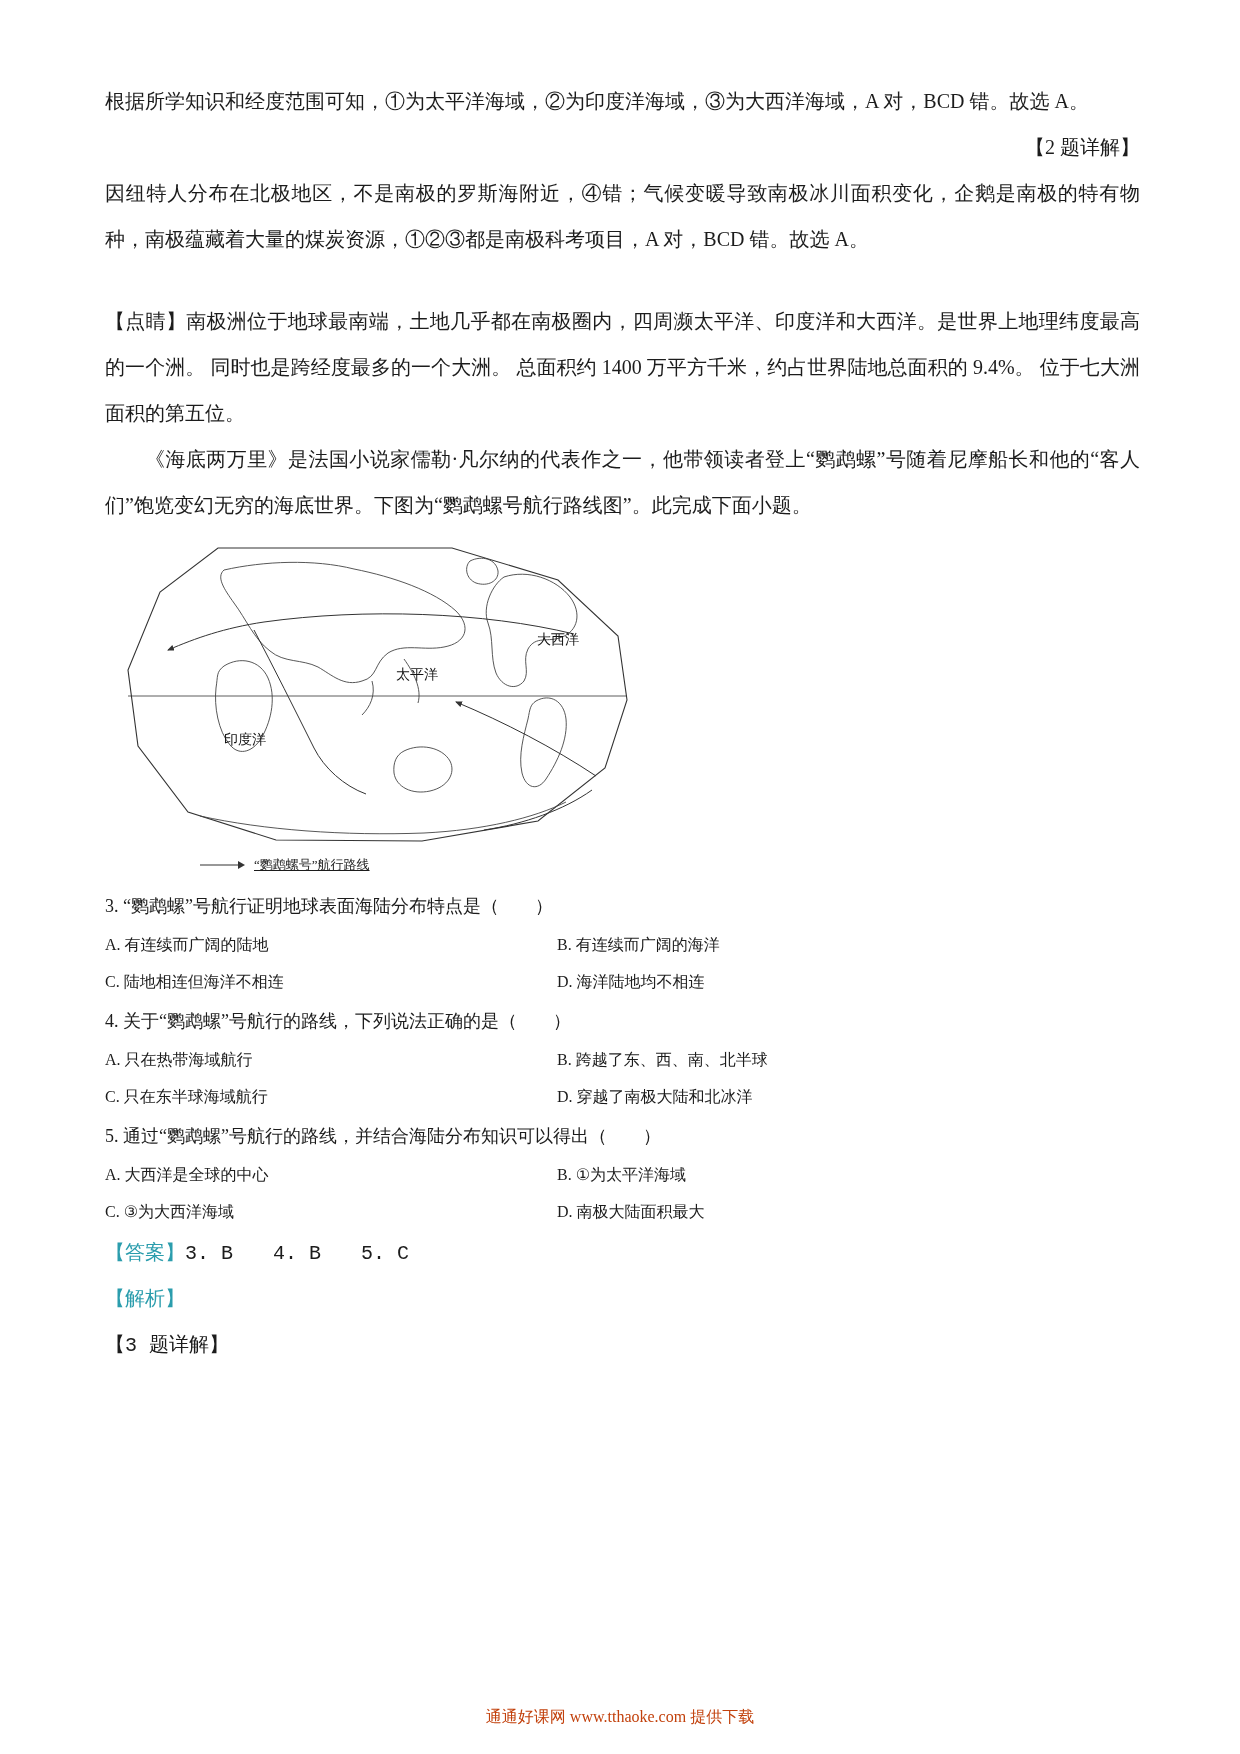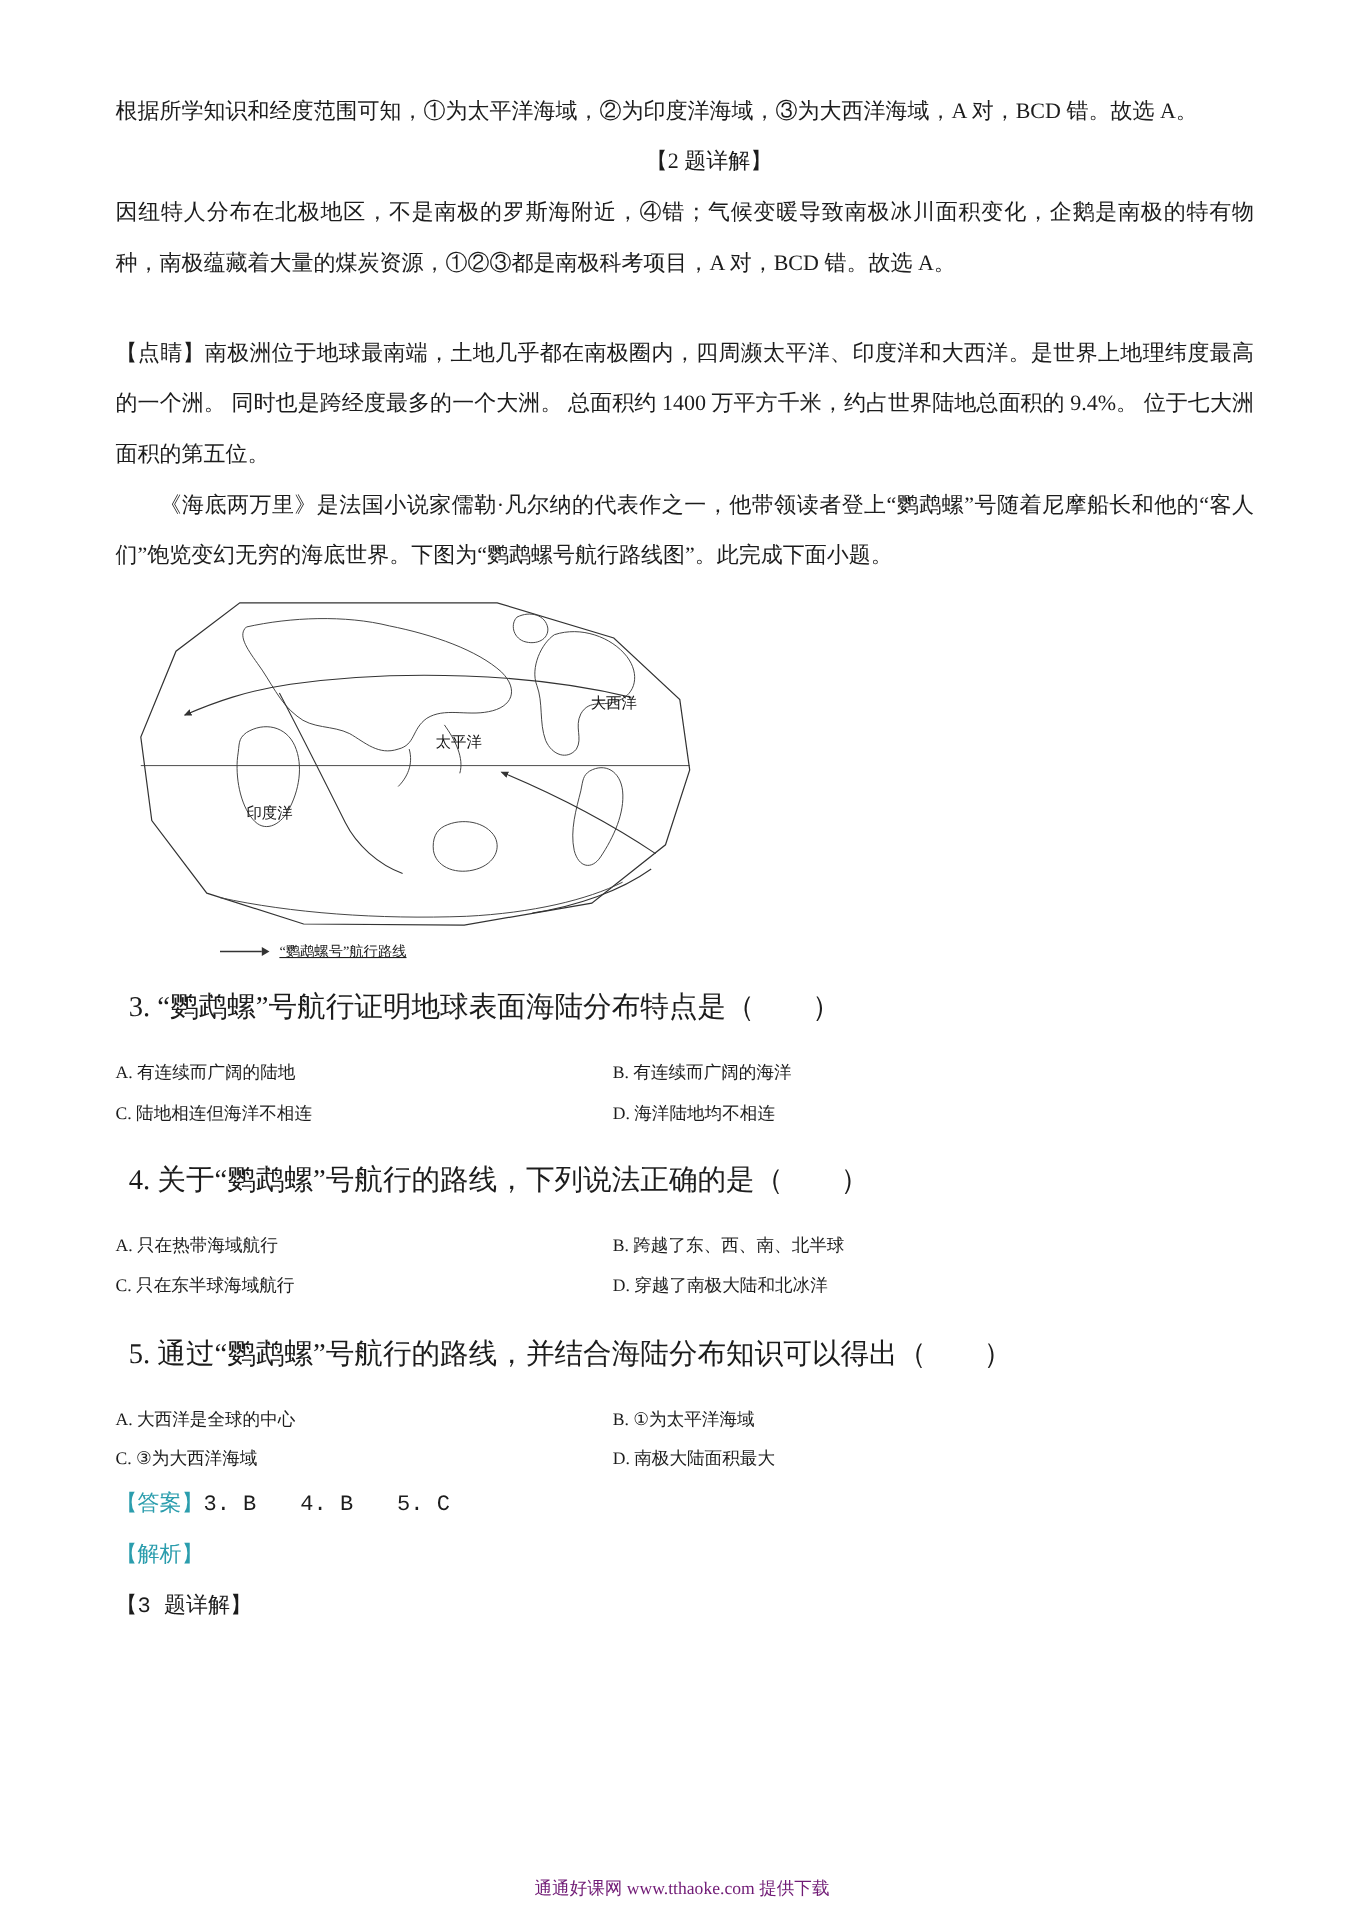--- a/index.html
+++ b/index.html
@@ -19,54 +19,54 @@
     left: 105px;
     top: 78px;
     width: 1035px;
   }
   .para {
     margin: 0;
     font-size: 20px;
     line-height: 2.3;
     text-align: justify;
   }
-  .para.no-justify { text-align: center; margin-left: 44px; }
+  .para.no-justify { text-align: right; margin-left: 44px; }
   .gap-top { margin-top: 36px; }
   .indent2 { text-indent: 2em; }
 
   
   .map-block { margin: 10px 0 12px -5px; width: 560px; text-decoration: underline; }
   .map-block svg { display: block; }
   .map-legend {
     display: flex;
     align-items: center;
     gap: 8px;
     margin: 4px 0 6px 100px;
     font-size: 13px;
     color: #222;
   }
 
   
-  .q-stem { margin: 12px; font-size: 26px; line-height: 2.3; }
+  .q-stem { margin: 0; font-size: 18px; line-height: 2.3; }
   .opt-row { display: flex; font-size: 16px; line-height: 2.3; }
   .opt-left { width: 452px; flex: 0 0 452px; }
   .opt-right { flex: 1; }
 
   .answer-line { margin: 0; font-size: 20px; line-height: 2.3; font-family: Liberation Mono, monospace; }
   .teal { color: #2b9dad; }
   .pre { white-space: pre-wrap; }
 
   .footer {
     position: absolute;
     left: 0;
     right: 0;
     bottom: 26px;
     text-align: center;
     font-size: 16px;
-    color: #701a75;
+    color: #c2410c;
     font-family: "Liberation Serif", "DejaVu Serif", serif;
   }
 </style>
 </head>
 <body>
 
 <div class="page">
   <div class="content">
 
     <p class="para">根据所学知识和经度范围可知，①为太平洋海域，②为印度洋海域，③为大西洋海域，A 对，BCD 错。故选 A。</p>

